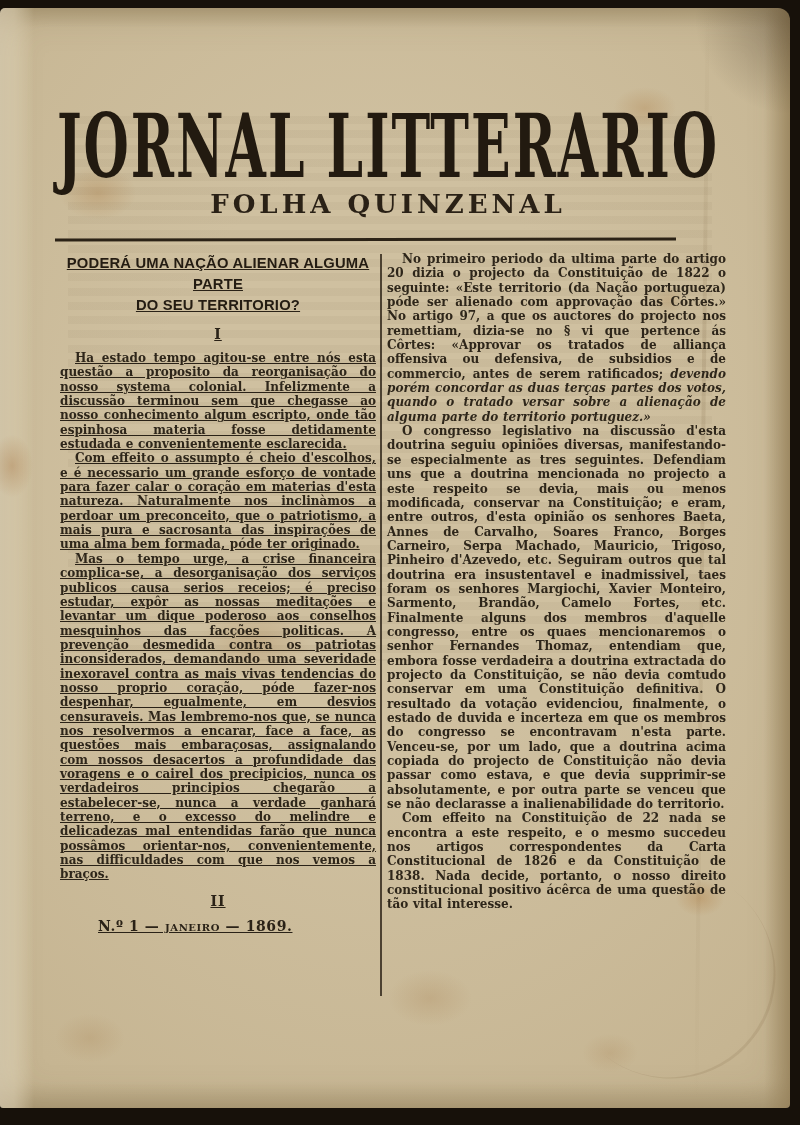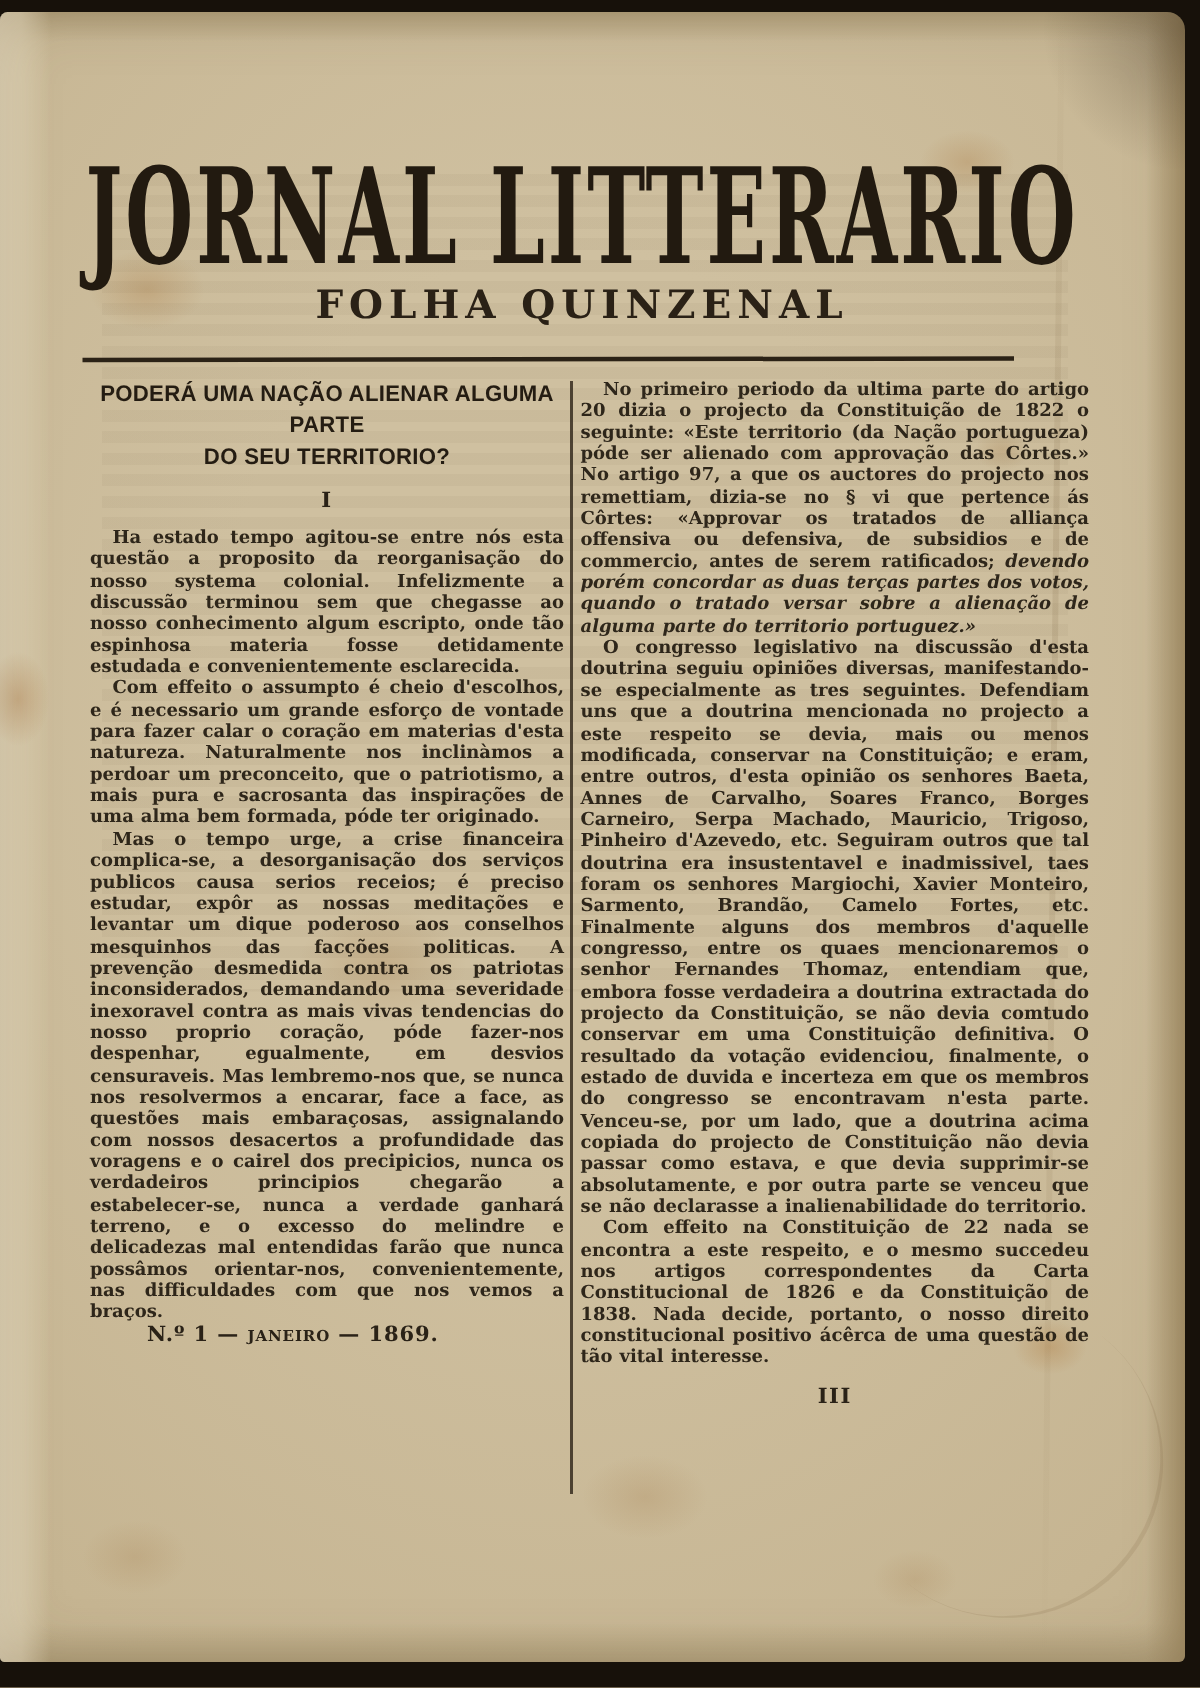--- a/index.html
+++ b/index.html
@@ -65,21 +65,21 @@
   .rule{
     position:absolute;top:230px;left:55px;width:621px;height:3px;
     background:#2b2216;transform:rotate(-.1deg);
   }
   
   .columns{
     position:absolute;top:244px;left:60px;width:668px;
     display:flex;align-items:flex-start;
     color:#2a2217;
   }
-  .col-left{width:316px;}
+  .col-left{width:316px;text-decoration:underline;}
   .col-right{width:339px;}
   .divider{
     width:2px;height:742px;flex:none;
     margin:2px 5px 0 4px;
     background:rgba(48,38,26,.82);
   }
   .headline{
     font-family:"Liberation Sans", sans-serif;font-weight:bold;
     font-size:15px;line-height:21px;letter-spacing:.2px;
     text-align:center;color:#241c12;
@@ -119,26 +119,26 @@
     <div class="col col-left">
       <div class="headline">
         <div>PODERÁ UMA NAÇÃO ALIENAR ALGUMA PARTE</div>
         <div>DO SEU TERRITORIO?</div>
       </div>
       <div>
           <div class="section-num">I</div>
           <p class="body-para"><span>Ha estado tempo agitou-se entre nós esta questão a proposito da reorganisação do nosso systema colonial. Infelizmente a discussão terminou sem que chegasse ao nosso conhecimento algum escripto, onde tão espinhosa materia fosse detidamente estudada e convenientemente esclarecida.</span></p>
           <p class="body-para"><span>Com effeito o assumpto é cheio d'escolhos, e é necessario um grande esforço de vontade para fazer calar o coração em materias d'esta natureza. Naturalmente nos inclinàmos a perdoar um preconceito, que o patriotismo, a mais pura e sacrosanta das inspirações de uma alma bem formada, póde ter originado.</span></p>
           <p class="body-para"><span>Mas o tempo urge, a crise financeira complica-se, a desorganisação dos serviços publicos causa serios receios; é preciso estudar, expôr as nossas meditações e levantar um dique poderoso aos conselhos mesquinhos das facções politicas. A prevenção desmedida contra os patriotas inconsiderados, demandando uma severidade inexoravel contra as mais vivas tendencias do nosso proprio coração, póde fazer-nos despenhar, egualmente, em desvios censuraveis. Mas lembremo-nos que, se nunca nos resolvermos a encarar, face a face, as questões mais embaraçosas, assignalando com nossos desacertos a profundidade das voragens e o cairel dos precipicios, nunca os verdadeiros principios chegarão a estabelecer-se, nunca a verdade ganhará terreno, e o excesso do melindre e delicadezas mal entendidas farão que nunca possâmos orientar-nos, convenientemente, nas difficuldades com que nos vemos a braços.</span></p>
+          <div class="section-num">II</div>
         </div>
       <div class="issue-line">N.º 1 — janeiro — 1869.</div>
     </div>
     <div class="divider"></div>
     <div class="col col-right">
       <div>
           <p class="body-para"><span>No primeiro periodo da ultima parte do artigo 20 dizia o projecto da Constituição de 1822 o seguinte: «Este territorio (da Nação portugueza) póde ser alienado com approvação das Côrtes.» No artigo 97, a que os auctores do projecto nos remettiam, dizia-se no § vi que pertence ás Côrtes: «Approvar os tratados de alliança offensiva ou defensiva, de subsidios e de commercio, antes de serem ratificados; </span><span class="italic">devendo porém concordar as duas terças partes dos votos, quando o tratado versar sobre a alienação de alguma parte do territorio portuguez.»</span></p>
           <p class="body-para"><span>O congresso legislativo na discussão d'esta doutrina seguiu opiniões diversas, manifestando-se especialmente as tres seguintes. Defendiam uns que a doutrina mencionada no projecto a este respeito se devia, mais ou menos modificada, conservar na Constituição; e eram, entre outros, d'esta opinião os senhores Baeta, Annes de Carvalho, Soares Franco, Borges Carneiro, Serpa Machado, Mauricio, Trigoso, Pinheiro d'Azevedo, etc. Seguiram outros que tal doutrina era insustentavel e inadmissivel, taes foram os senhores Margiochi, Xavier Monteiro, Sarmento, Brandão, Camelo Fortes, etc. Finalmente alguns dos membros d'aquelle congresso, entre os quaes mencionaremos o senhor Fernandes Thomaz, entendiam que, embora fosse verdadeira a doutrina extractada do projecto da Constituição, se não devia comtudo conservar em uma Constituição definitiva. O resultado da votação evidenciou, finalmente, o estado de duvida e incerteza em que os membros do congresso se encontravam n'esta parte. Venceu-se, por um lado, que a doutrina acima copiada do projecto de Constituição não devia passar como estava, e que devia supprimir-se absolutamente, e por outra parte se venceu que se não declarasse a inalienabilidade do territorio.</span></p>
           <p class="body-para"><span>Com effeito na Constituição de 22 nada se encontra a este respeito, e o mesmo succedeu nos artigos correspondentes da Carta Constitucional de 1826 e da Constituição de 1838. Nada decide, portanto, o nosso direito constitucional positivo ácêrca de uma questão de tão vital interesse.</span></p>
-          <div class="section-num">III</div>
         </div>
     </div>
   </div>
 </div>
 
 </body></html>

